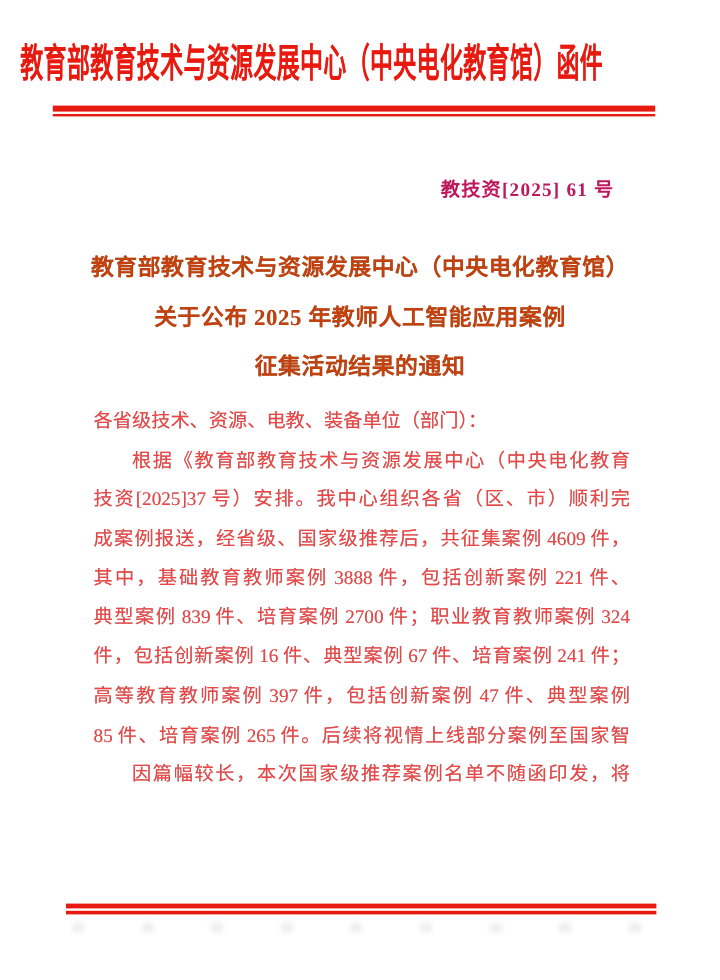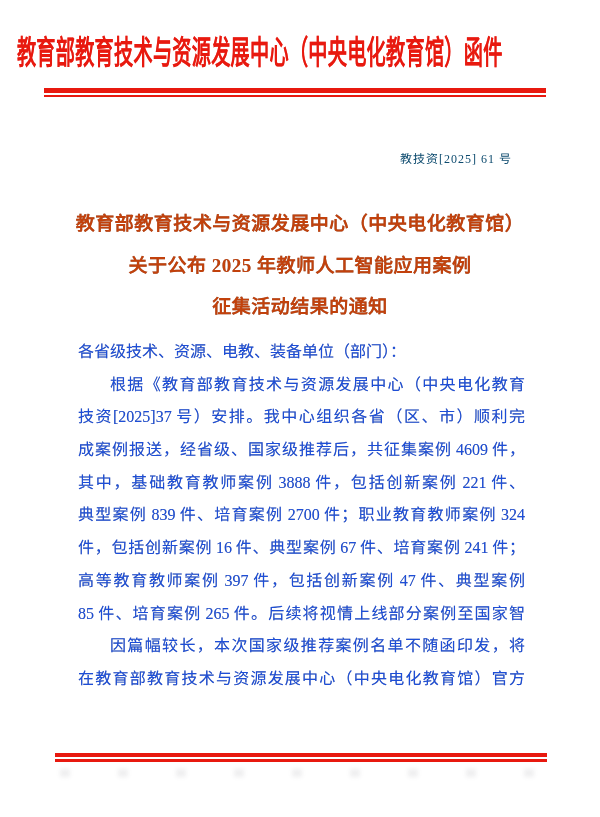--- a/index.html
+++ b/index.html
@@ -57,24 +57,25 @@
     background: #e8190f;
   }
 
   
   .doc-number {
     position: absolute;
     top: 148px;
     left: 0;
     right: 88px;
     text-align: right;
-    font-size: 12px;
+    font-size: 16px;
     line-height: 22px;
-    color: #0c4a6e;
+    color: #be185d;
     letter-spacing: 1px;
+    font-weight: bold;
   }
 
   
   .doc-title {
     position: absolute;
     top: 203px;
     left: 40px;
     right: 40px;
     text-align: center;
     font-weight: bold;
@@ -86,21 +87,21 @@
   }
 
   
   .doc-body {
     position: absolute;
     top: 336px;
     left: 78px;
     width: 447px;
     font-size: 16px;
     line-height: 32.7px;
-    color: #1d4ed8;
+    color: #ef4444;
     word-spacing: -1px;
     text-shadow: 0 0 0.4px rgba(0,0,0,0.35);
   }
   .body-line {
     text-align: justify;
     text-align-last: justify;
     white-space: normal;
     height: 32.7px;
     overflow: hidden;
   }
@@ -171,21 +172,20 @@
     <div class="body-line no-stretch">各省级技术、资源、电教、装备单位（部门）：</div>
     <div class="body-line indent">根据《教育部教育技术与资源发展中心（中央电化教育</div>
     <div class="body-line">技资[2025]37 号）安排。我中心组织各省（区、市）顺利完</div>
     <div class="body-line">成案例报送，经省级、国家级推荐后，共征集案例 4609 件，</div>
     <div class="body-line">其中，基础教育教师案例 3888 件，包括创新案例 221 件、</div>
     <div class="body-line">典型案例 839 件、培育案例 2700 件；职业教育教师案例 324</div>
     <div class="body-line">件，包括创新案例 16 件、典型案例 67 件、培育案例 241 件；</div>
     <div class="body-line">高等教育教师案例 397 件，包括创新案例 47 件、典型案例</div>
     <div class="body-line">85 件、培育案例 265 件。后续将视情上线部分案例至国家智</div>
     <div class="body-line indent">因篇幅较长，本次国家级推荐案例名单不随函印发，将</div>
-    <div class="body-line">在教育部教育技术与资源发展中心（中央电化教育馆）官方</div>
   </div>
 
   <div class="foot-rule">
     <div class="thick"></div>
     <div class="thin"></div>
   </div>
 
   <div class="ghost-row"></div>
 
 </div>

